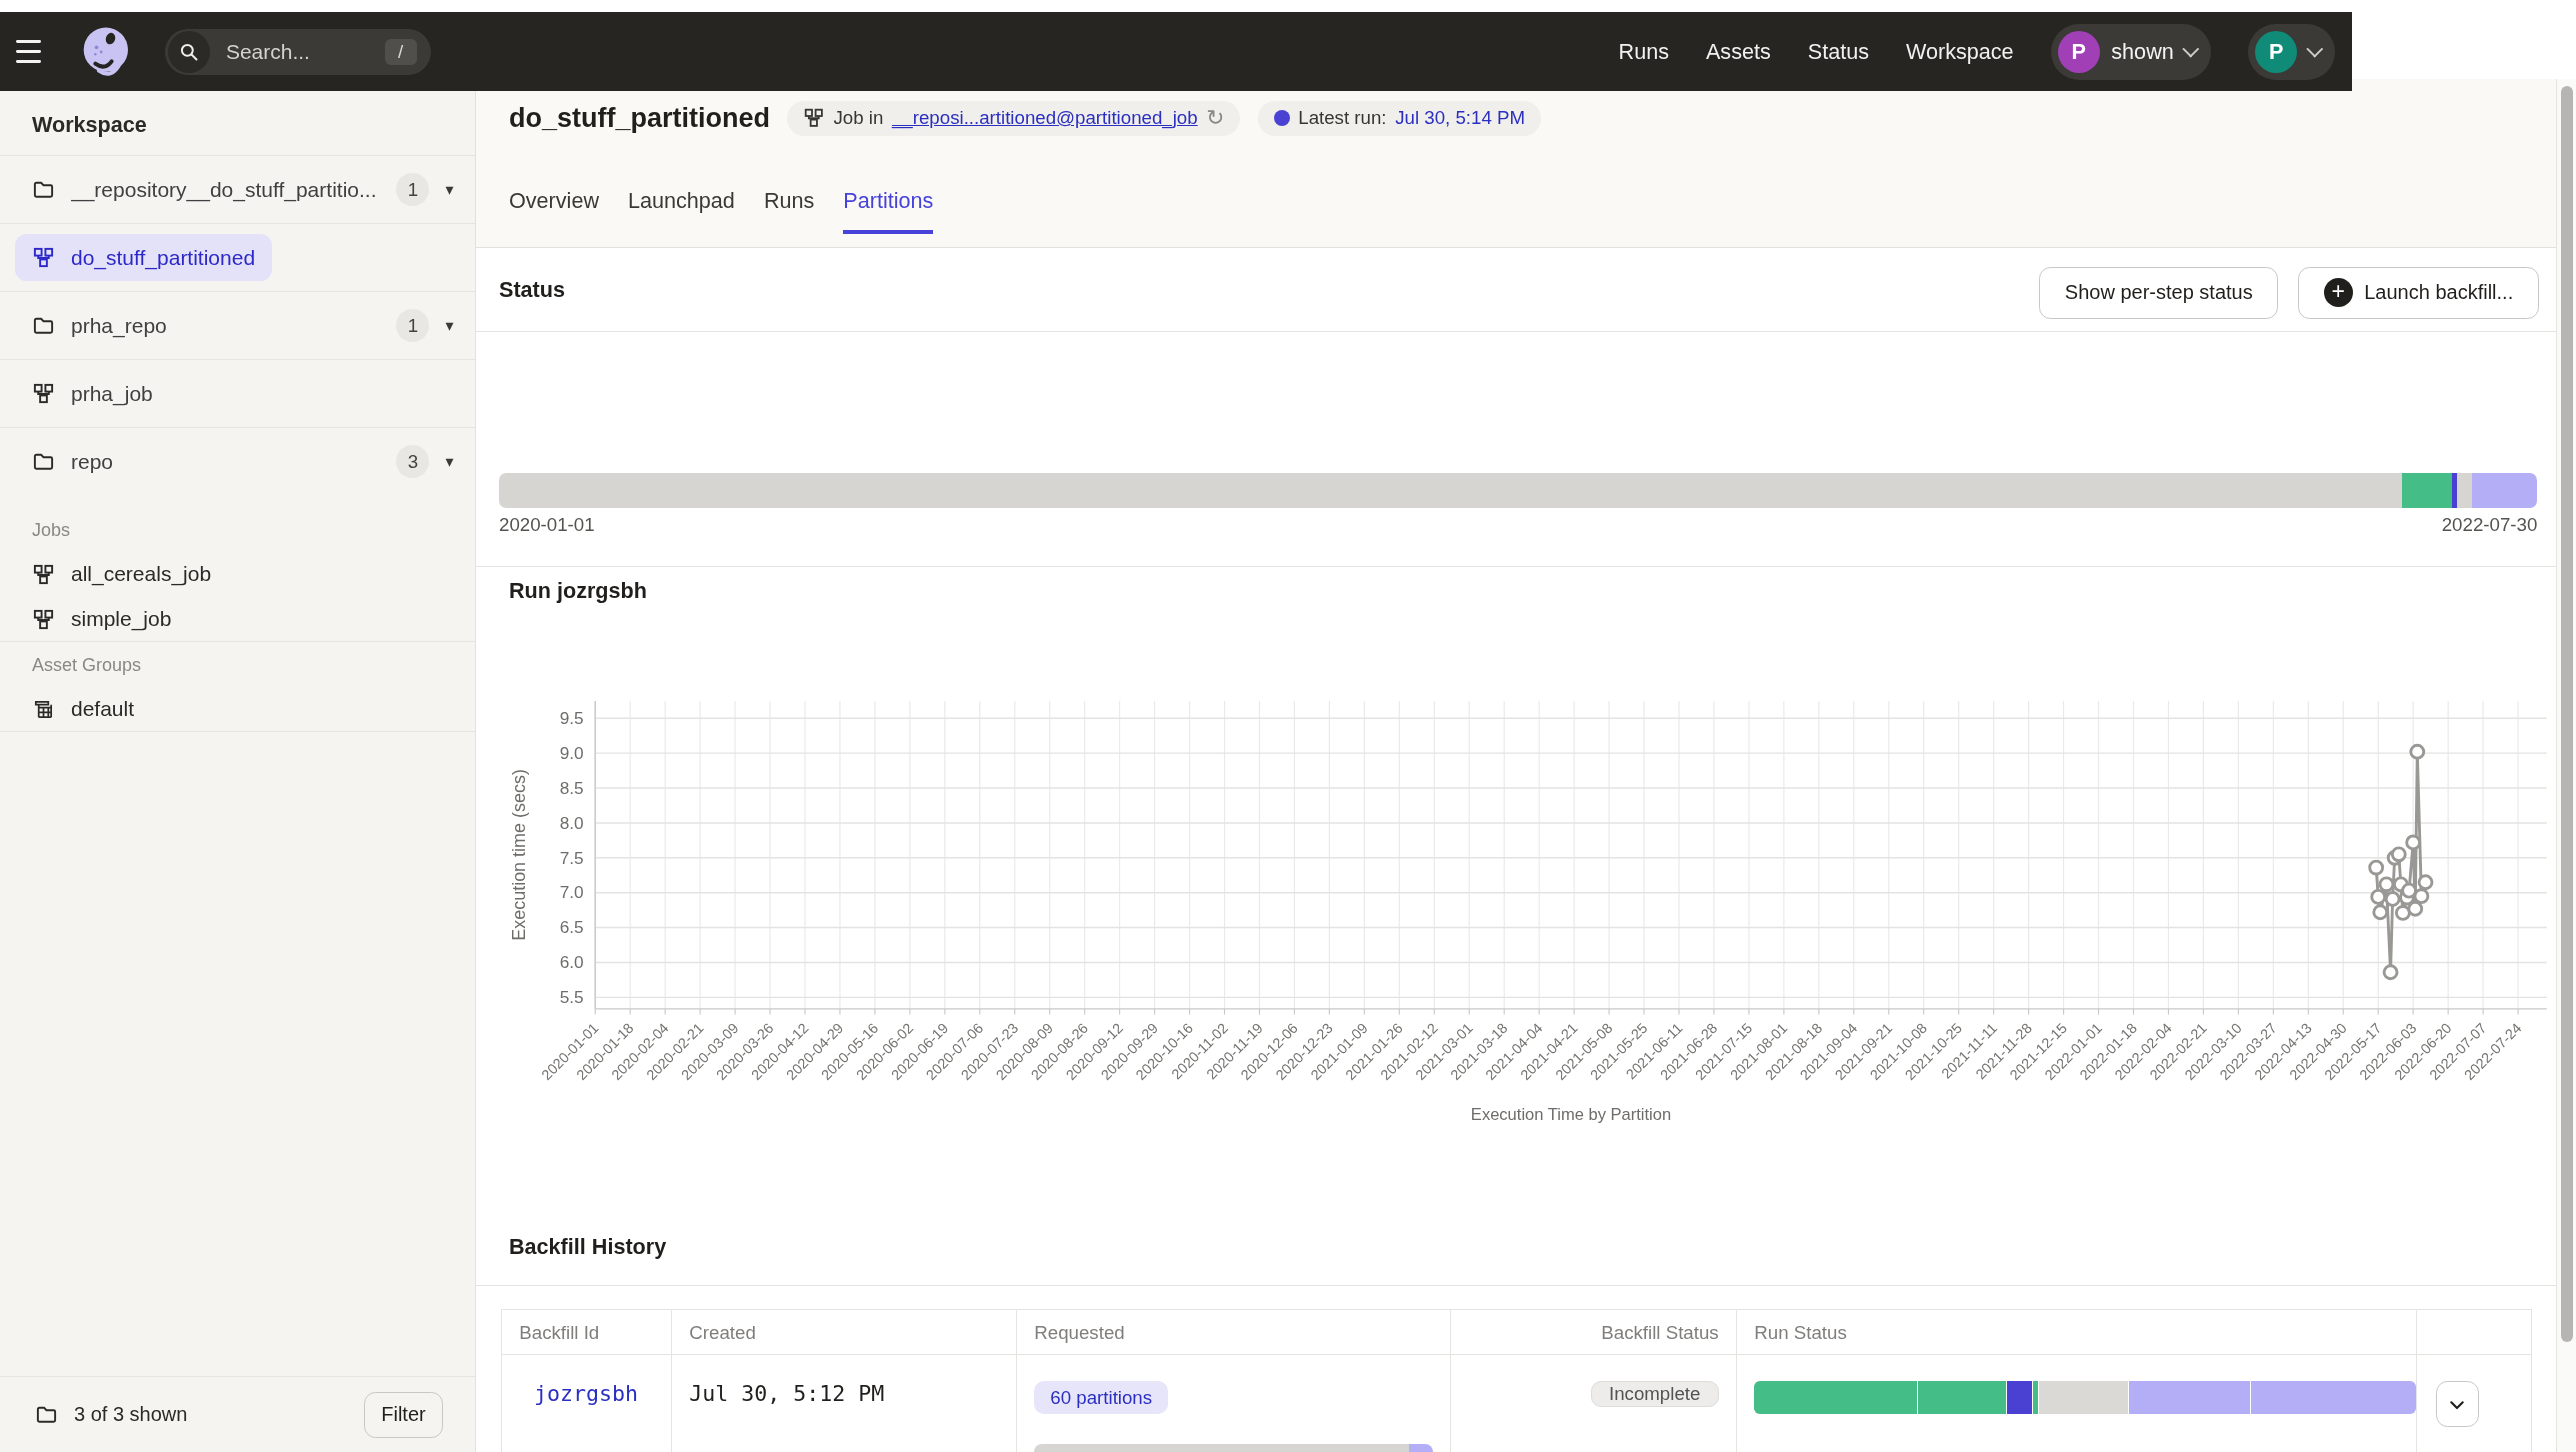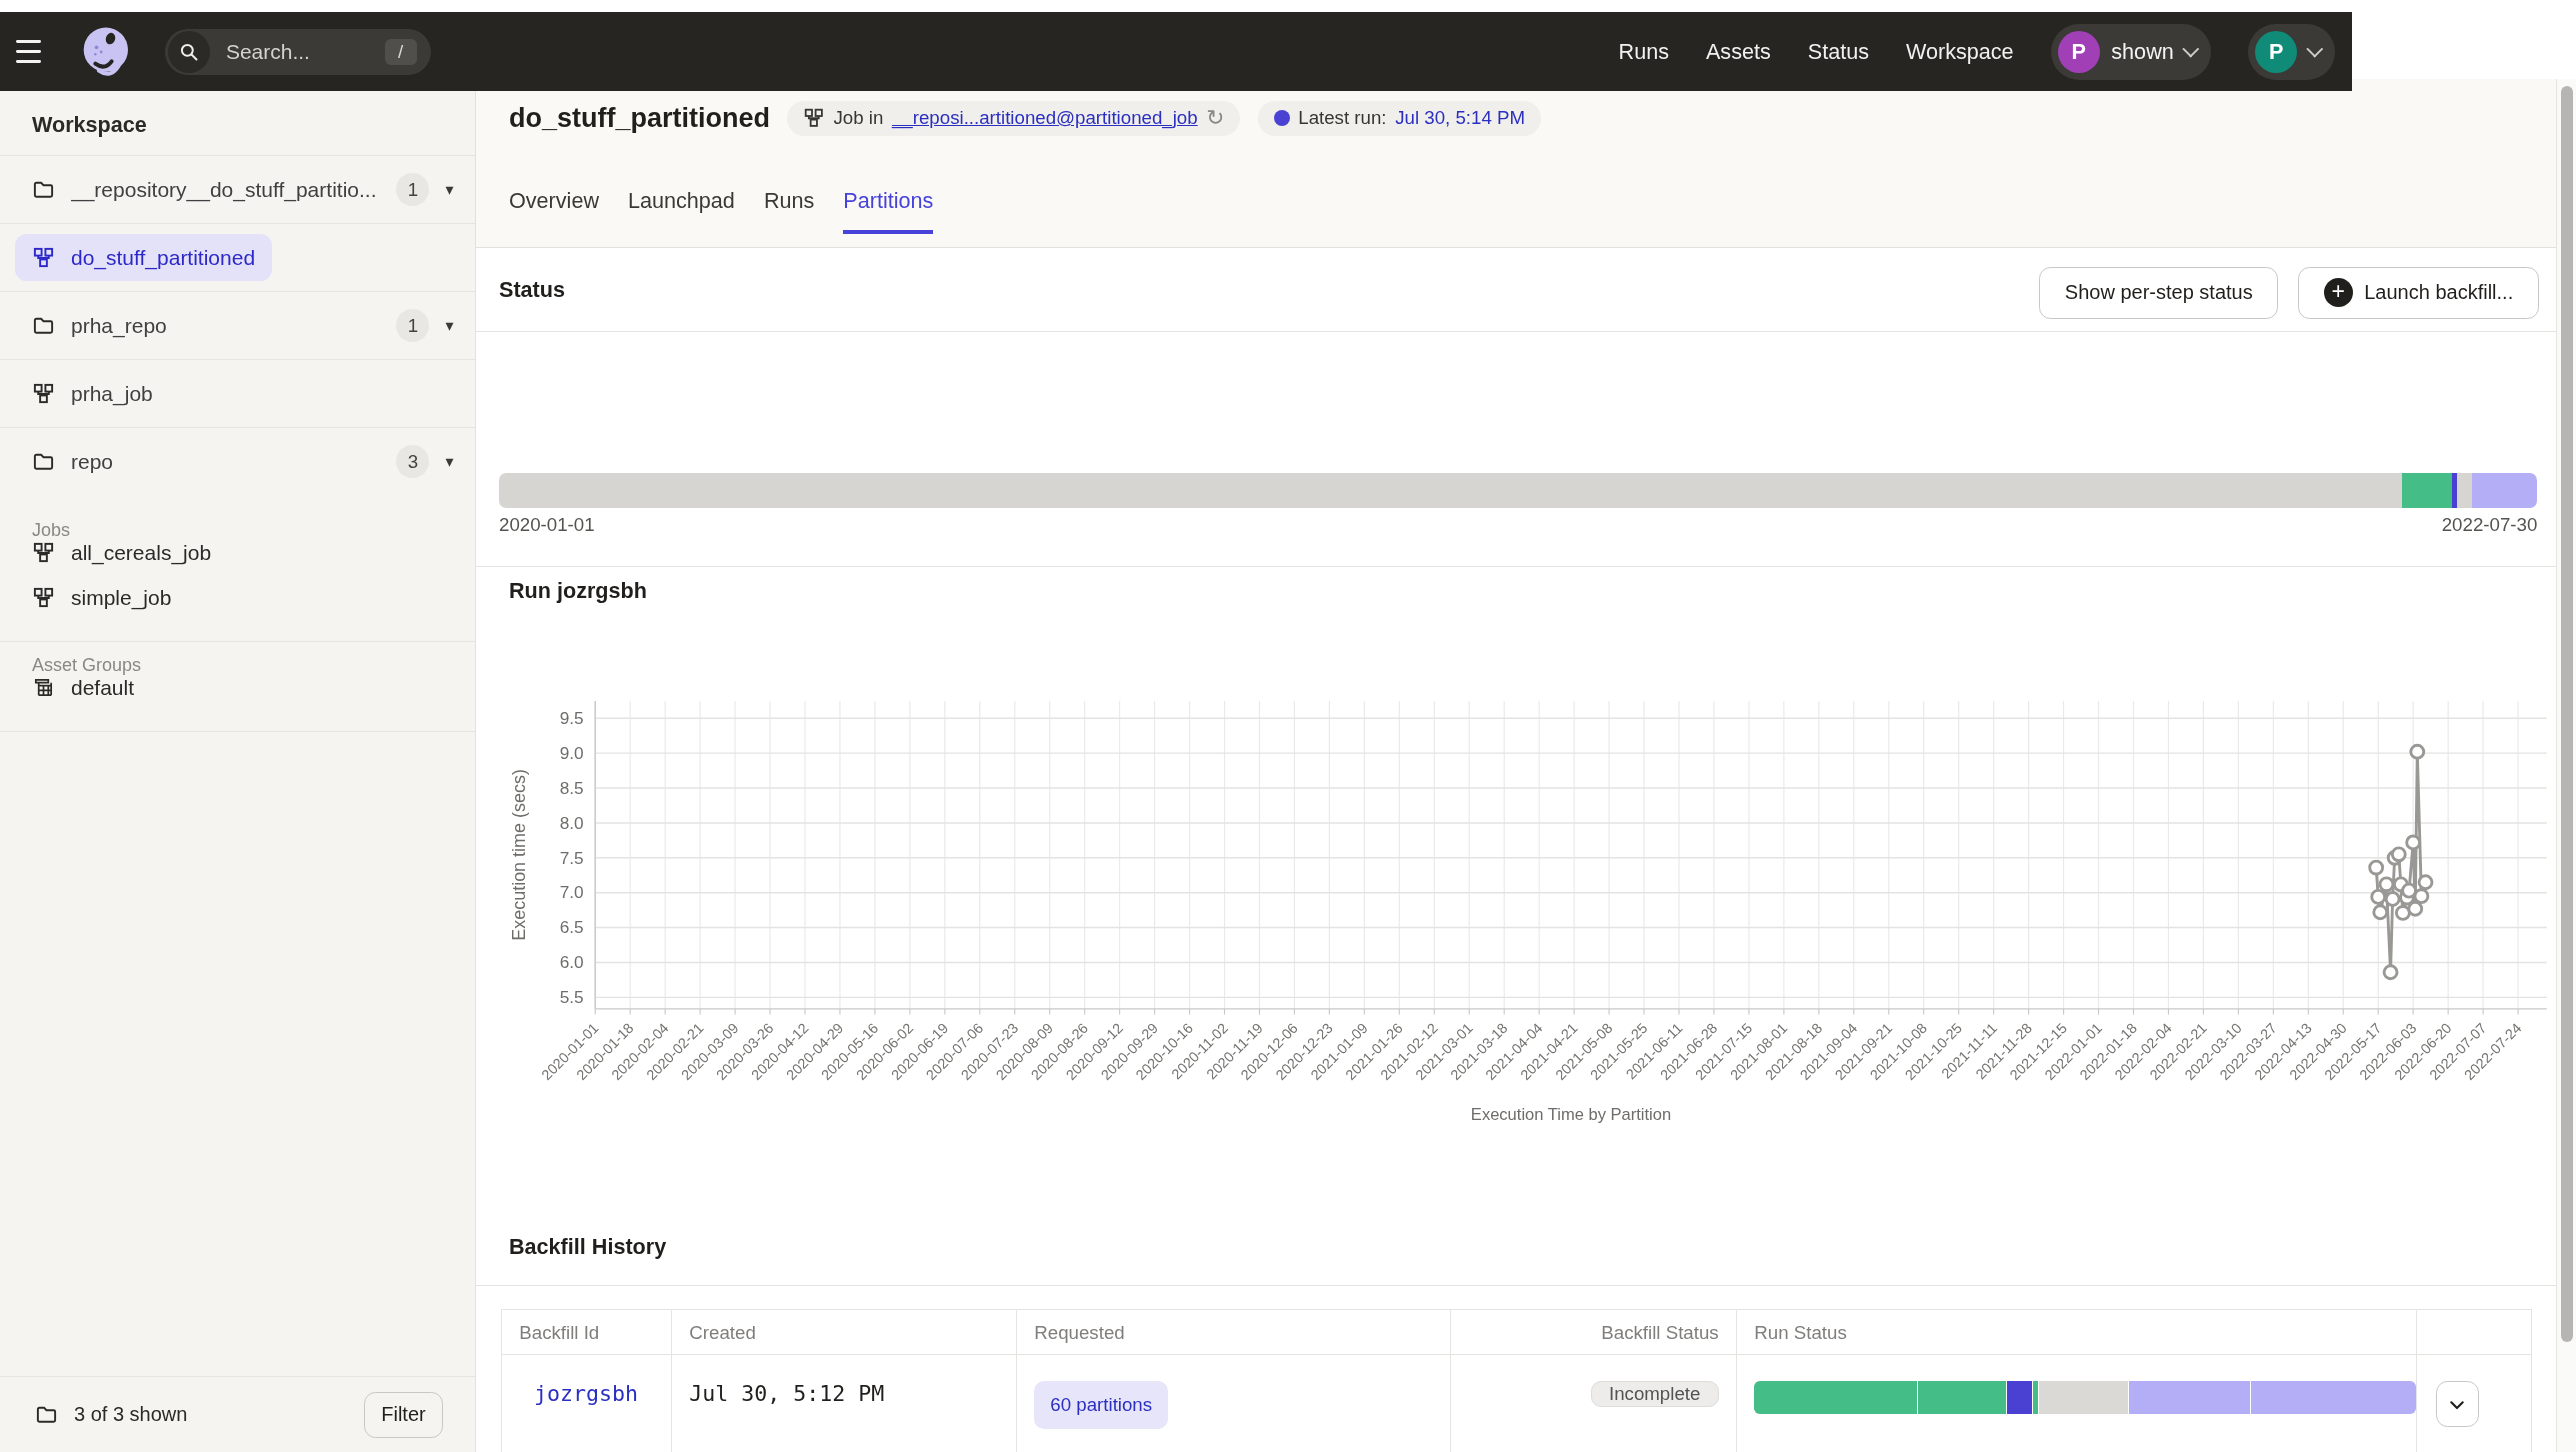--- a/index.html
+++ b/index.html
@@ -44,21 +44,21 @@
   .sb-row .lbl { font-size:21px; color:#404040; margin-left:16px; white-space:nowrap;
                  overflow:hidden; flex:1; }
   .sb-row.selected { border-top:1.4px solid #e6e4e1; }
   .sb-row.selected .inner-pill { background:#e4e2f9; border-radius:11.5px; height:47px;
         display:flex; align-items:center; padding:0 17.3px; margin-left:-17.3px; }
   .sb-row.selected .lbl { color:#2d28c8; }
   .badge { min-width:33px; height:33px; background:#e9e7e3; border-radius:16.5px; color:#44423e;
            font-size:18.7px; display:flex; align-items:center; justify-content:center; padding:0 8.6px; }
   .caret { font-size:16px; color:#3b3a37; margin-left:16px; }
   .sb-sec-label { font-size:18px; color:#8a8885; padding-left:32px; }
-  .sb-item { display:flex; align-items:flex-start; padding:0 16px 0 32px; height:45px; cursor:pointer; }
+  .sb-item { display:flex; align-items:flex-end; padding:0 16px 0 32px; height:45px; cursor:pointer; }
   .sb-item .lbl { font-size:21px; color:#2b2a27; margin-left:16px; }
   .sb-footer { position:absolute; bottom:0; left:0; right:0; height:76px; border-top:1.4px solid #e6e4e1;
                display:flex; align-items:center; padding:0 32px 0 35px; }
   .sb-footer .txt { font-size:20px; color:#2b2a27; margin-left:16px; flex:1; }
   .btn { border:1.4px solid #c9c7c3; border-radius:11.5px; background:transparent; color:#211f1c;
          font-size:20px; font-family:"Liberation Sans",sans-serif; cursor:pointer;
          display:inline-flex; align-items:center; justify-content:center; }
   .filter-btn { width:79px; height:46px; }
 
   
@@ -108,21 +108,21 @@
   .table-wrap { position:absolute; top:1206px; left:0; right:0; bottom:0; border-top:1.4px solid #e6e4e1; }
   table.bf { border-collapse:collapse; margin:23px 0 0 25px; table-layout:fixed; width:2030px; }
   table.bf th, table.bf td { border:1.4px solid #e6e4e1; vertical-align:top; }
   table.bf th { height:45px; font-weight:400; font-size:18.7px; color:#807e7b; text-align:left;
                 padding:11.5px 0 0 17.3px; }
   table.bf th.ral { text-align:right; padding-right:17.3px; }
   table.bf td { height:173px; padding-top:26px; }
   .mono { font-family:"DejaVu Sans Mono", monospace; }
   .id-link { color:#2b2fc0; font-size:21.6px; padding-left:32px; cursor:pointer; }
   .created-txt { color:#211f1c; font-size:21.6px; padding-left:17.3px; }
-  .req-pill { display:inline-flex; align-items:center; height:48px; background:#e7e5fa; border-radius:10px;
+  .req-pill { display:inline-flex; align-items:center; height:33px; background:#e7e5fa; border-radius:10px;
               color:#2b2fc0; font-size:18.7px; padding:0 16px; margin-left:17.3px; cursor:pointer; }
   .req-bar { position:relative; margin:30px 17.3px 0 17.3px; height:16px; border-radius:8px; }
   .bstat-cell { text-align:right; padding-right:17.3px; }
   .bstat-pill { display:inline-flex; align-items:center; height:26px; background:#edecea;
                 border:0.7px solid #dedcd9; border-radius:10px; color:#55534f; font-size:18.7px; padding:0 17.3px; }
   .runstat-bar { margin-left:17.3px; height:33px; border-radius:5.8px; }
   .runstat-bar .seg { border-right:1.4px solid #fff; }
   .runstat-bar .seg:last-child { border-right:none; }
   .chev-btn { margin-left:18.7px; width:43px; height:46px; border-radius:11.5px; background:#fff; }
   .chev-btn svg { display:block; }

